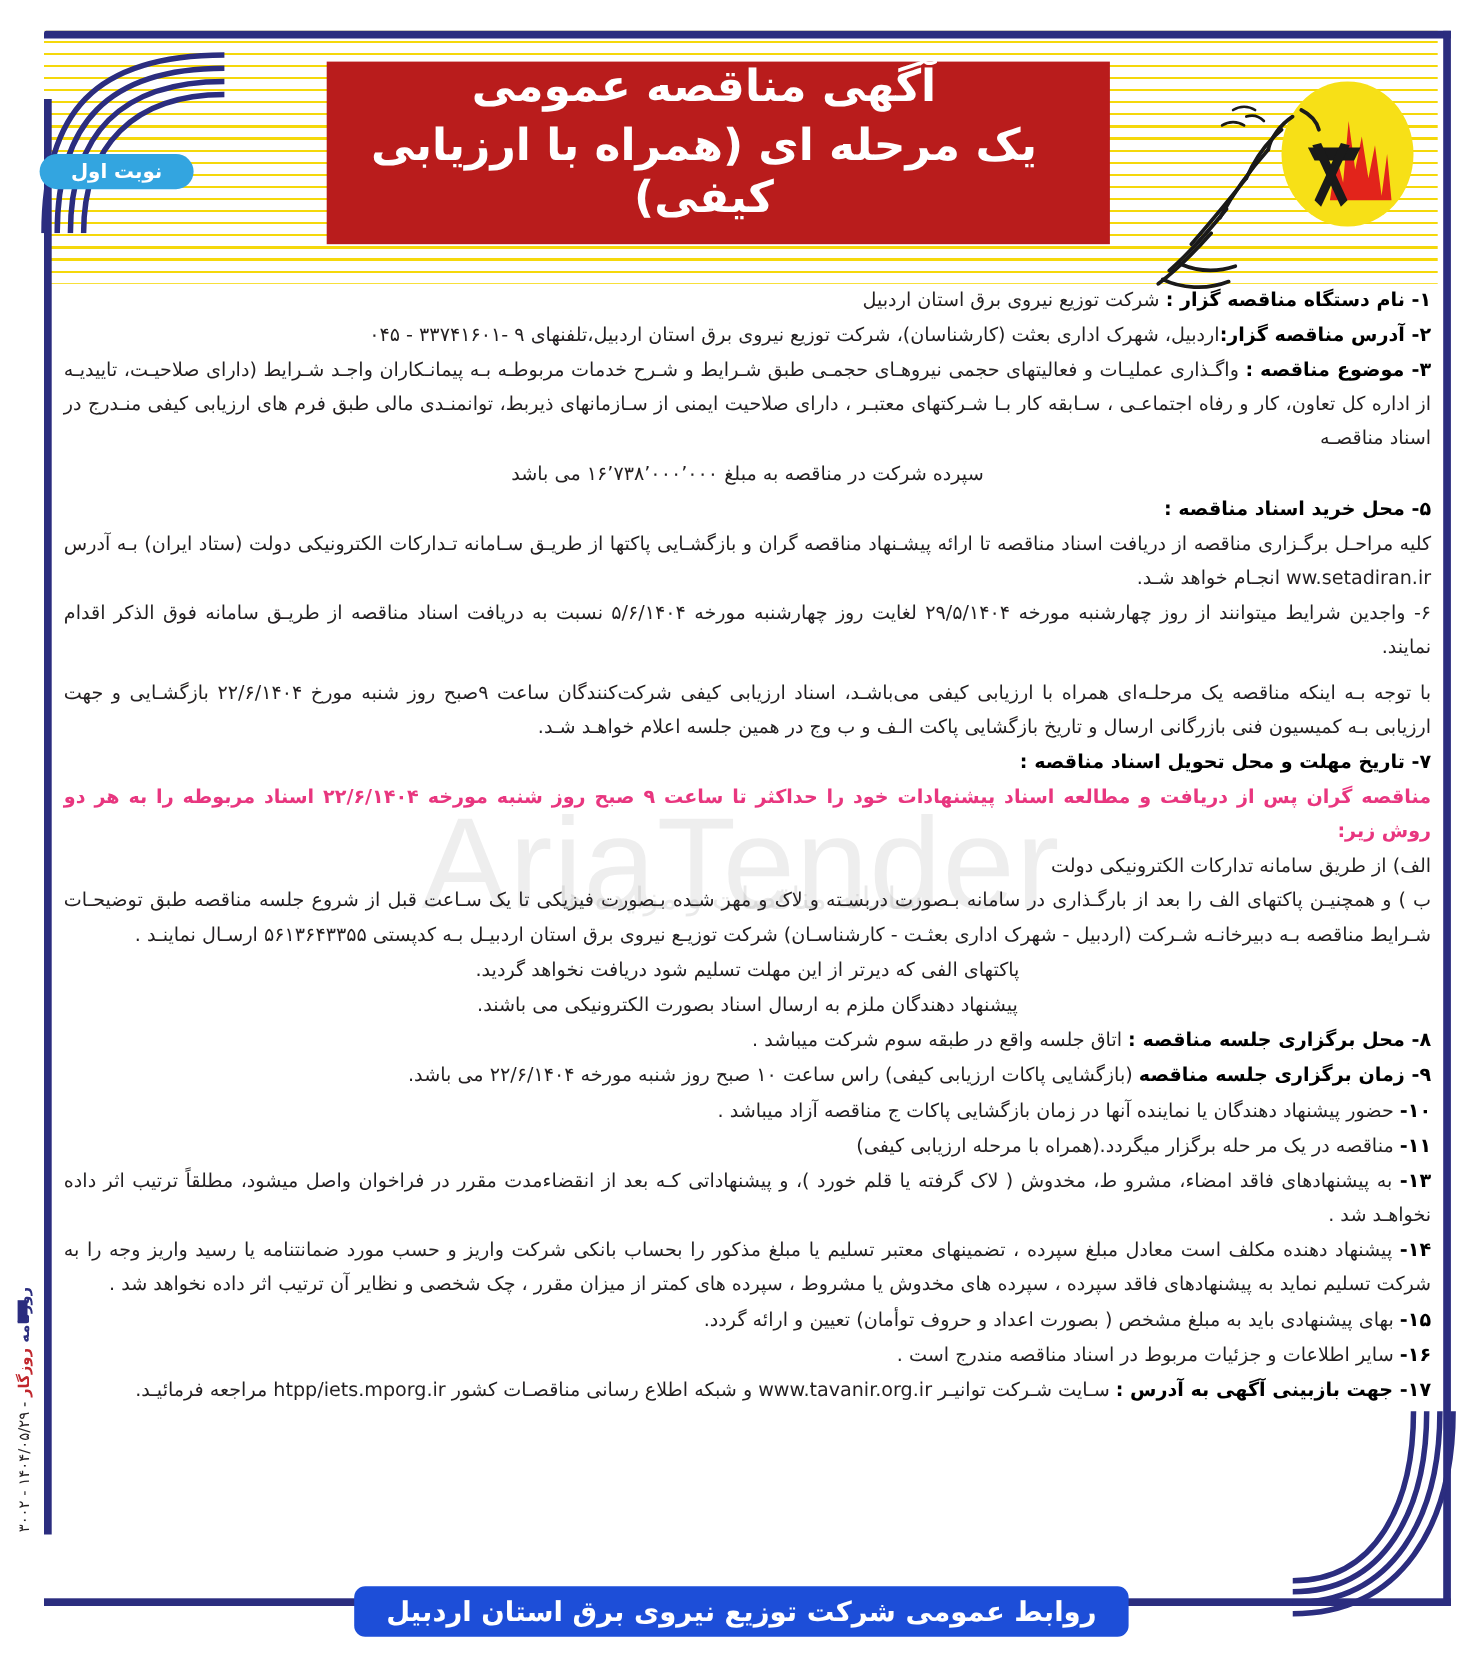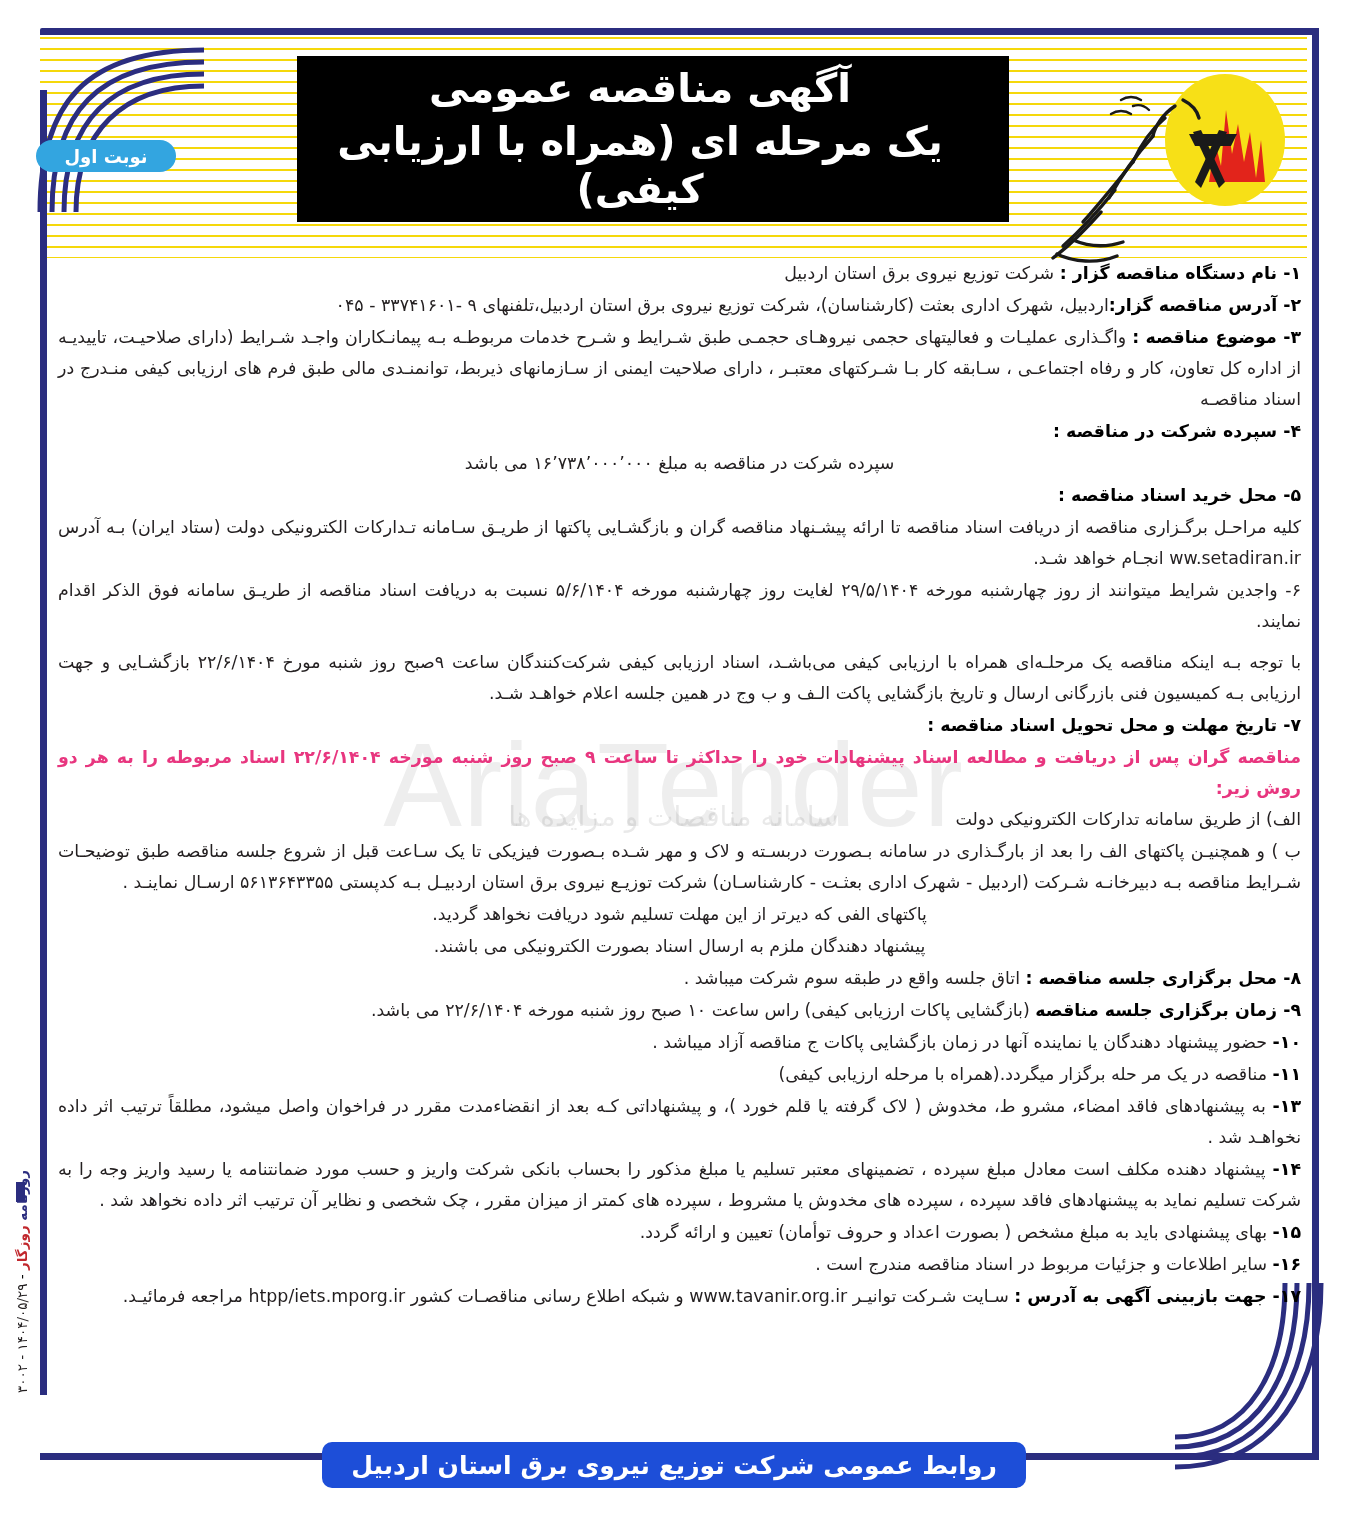--- a/index.html
+++ b/index.html
@@ -41,22 +41,22 @@
   
   .swoosh{position:absolute;z-index:5;pointer-events:none;}
   #swoosh-tl{left:26px;top:22px;width:180px;height:190px;}
   #swoosh-br{right:22px;bottom:40px;width:150px;height:200px;}
 
   
   #header{position:absolute;left:0;right:0;top:30px;height:230px;z-index:6;}
 
   #title-banner{
     position:absolute;left:297px;top:26px;width:712px;height:166px;
-    background:#000000;display:flex;flex-direction:column;
-    align-items:flex-start;justify-content:center;padding:0 26px 0 0;box-sizing:border-box;
+    background:#b91c1c;display:flex;flex-direction:column;
+    align-items:flex-start;justify-content:flex-start;padding:0 26px 0 0;box-sizing:border-box;
   }
   #title-banner .t1{
     color:#ffffff;font-size:40px;font-weight:bold;line-height:1.15;
     width:100%;text-align:center;letter-spacing:-0.5px;
   }
   #title-banner .t2{
     color:#ffffff;font-size:40px;font-weight:bold;line-height:1.2;
     width:100%;text-align:center;margin-top:6px;letter-spacing:-0.5px;
   }
 
@@ -208,23 +208,20 @@
     </p>
 
     <p class="item rightal">
       <span class="lbl">۲- آدرس مناقصه گزار:</span><span>اردبیل، شهرک اداری بعثت (کارشناسان)، شرکت توزیع نیروی برق استان اردبیل،تلفنهای ۹ -۳۳۷۴۱۶۰۱ - ۰۴۵</span>
     </p>
 
     <p class="item">
       <span class="lbl">۳- موضوع مناقصه :</span><span> واگـذاری عملیـات و فعالیتهای حجمی نیروهـای حجمـی طبق شـرایط و شـرح خدمات مربوطـه بـه پیمانـکاران واجـد شـرایط (دارای صلاحیـت، تاییدیـه از اداره کل تعاون، کار و رفاه اجتماعـی ، سـابقه کار بـا شـرکتهای معتبـر ، دارای صلاحیت ایمنی از سـازمانهای ذیربط، توانمنـدی مالی طبق فرم های ارزیابی کیفی منـدرج در اسناد مناقصـه</span>
     </p>
 
-    <p class="item rightal">
-      <span class="lbl">۴- سپرده شرکت در مناقصه :</span>
-    </p>
     <p class="item align-c">
       <span>سپرده شرکت در مناقصه به مبلغ ۱۶٬۷۳۸٬۰۰۰٬۰۰۰ می باشد</span>
     </p>
 
     <p class="item rightal">
       <span class="lbl">۵- محل خرید اسناد مناقصه :</span>
     </p>
     <p class="item">
       <span>کلیه مراحـل برگـزاری مناقصه از دریافت اسناد مناقصه تا ارائه پیشـنهاد مناقصه گران و بازگشـایی پاکتها از طریـق سـامانه تـدارکات الکترونیکی دولت (ستاد ایران) بـه آدرس </span><span class="ltr">ww.setadiran.ir</span><span> انجـام خواهد شـد.</span>
     </p>

